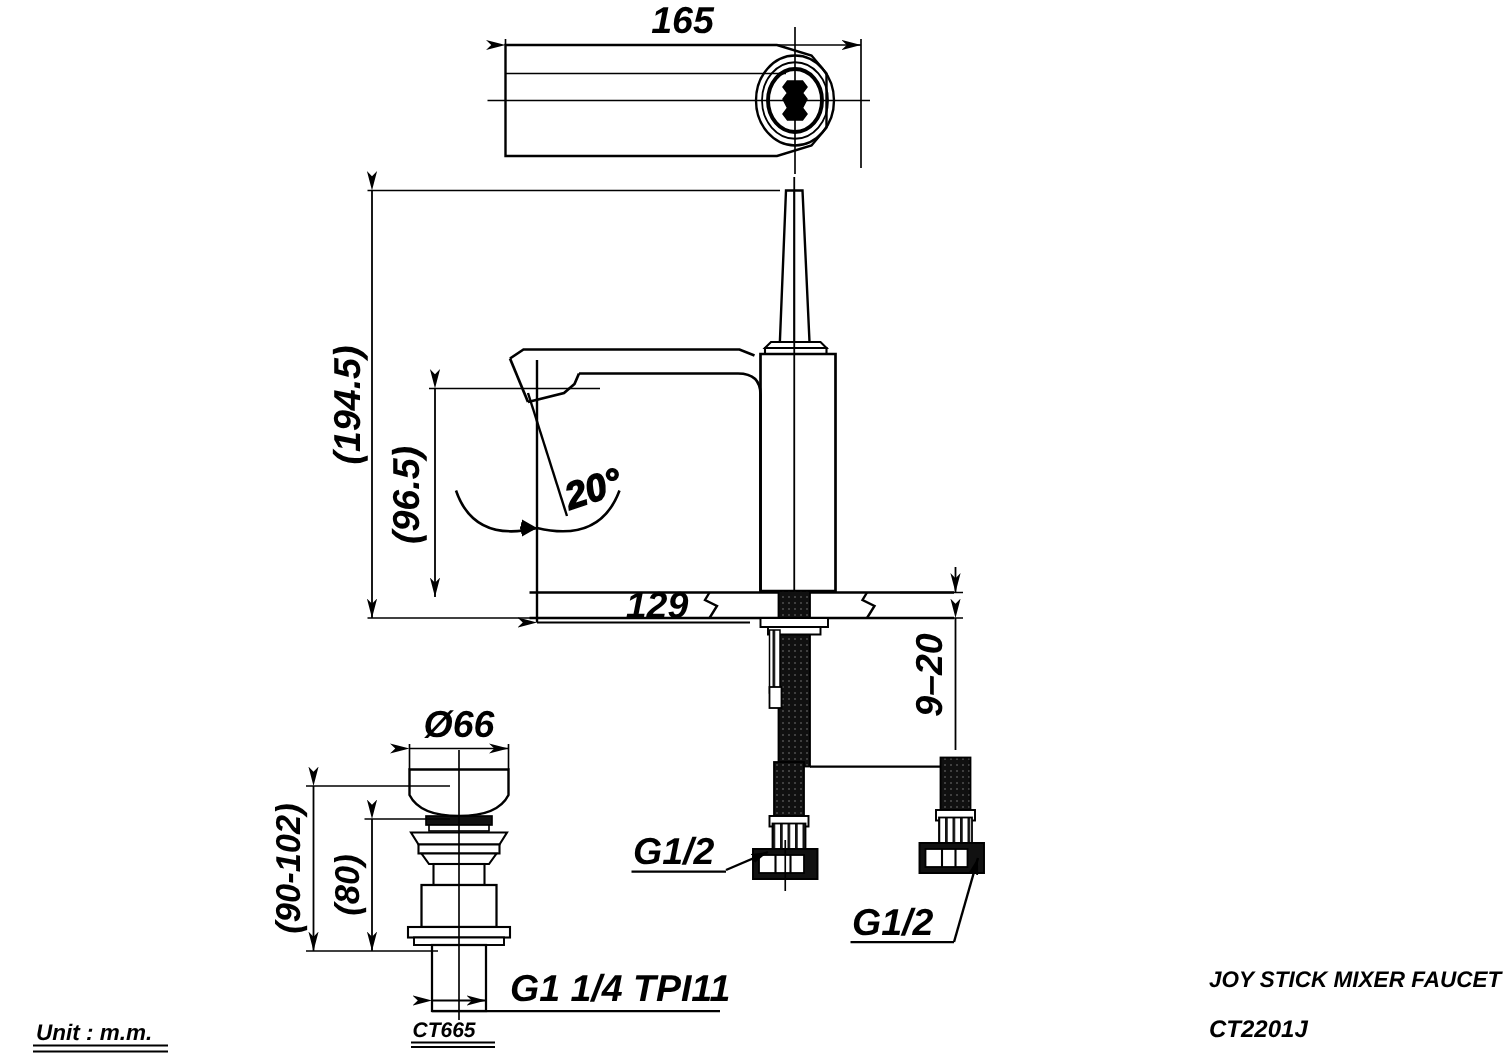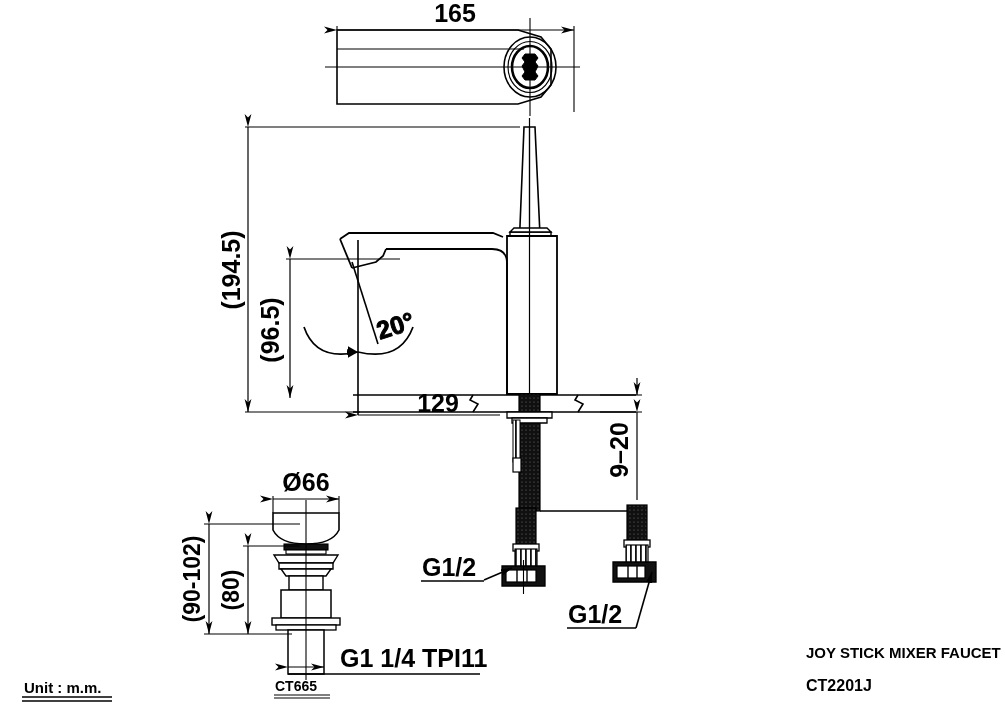--- a/index.html
+++ b/index.html
@@ -1,18 +1,18 @@
 <!DOCTYPE html>
 <html><head>
 <meta charset="utf-8">
 <style>
   html,body{margin:0;padding:0;background:#ffffff;}
   body{width:1005px;height:707px;position:relative;overflow:hidden;
        font-family:"Liberation Sans",sans-serif;color:#000;}
-  #sheet{position:absolute;left:0;top:0;width:1005px;height:707px;}
+  #sheet{position:absolute;left:0;top:0;width:1005px;height:707px;font-style:italic;}
   svg{display:block;}
   .dimtext{font-family:"Liberation Sans",sans-serif;font-weight:bold;fill:#000;}
   .titletext{font-family:"Liberation Sans",sans-serif;font-weight:bold;fill:#000;}
   text{dominant-baseline:alphabetic;}
 </style>
 </head>
 <body>
 
 <div id="sheet">
 <svg width="1005" height="707" viewBox="0 0 1005 707">

